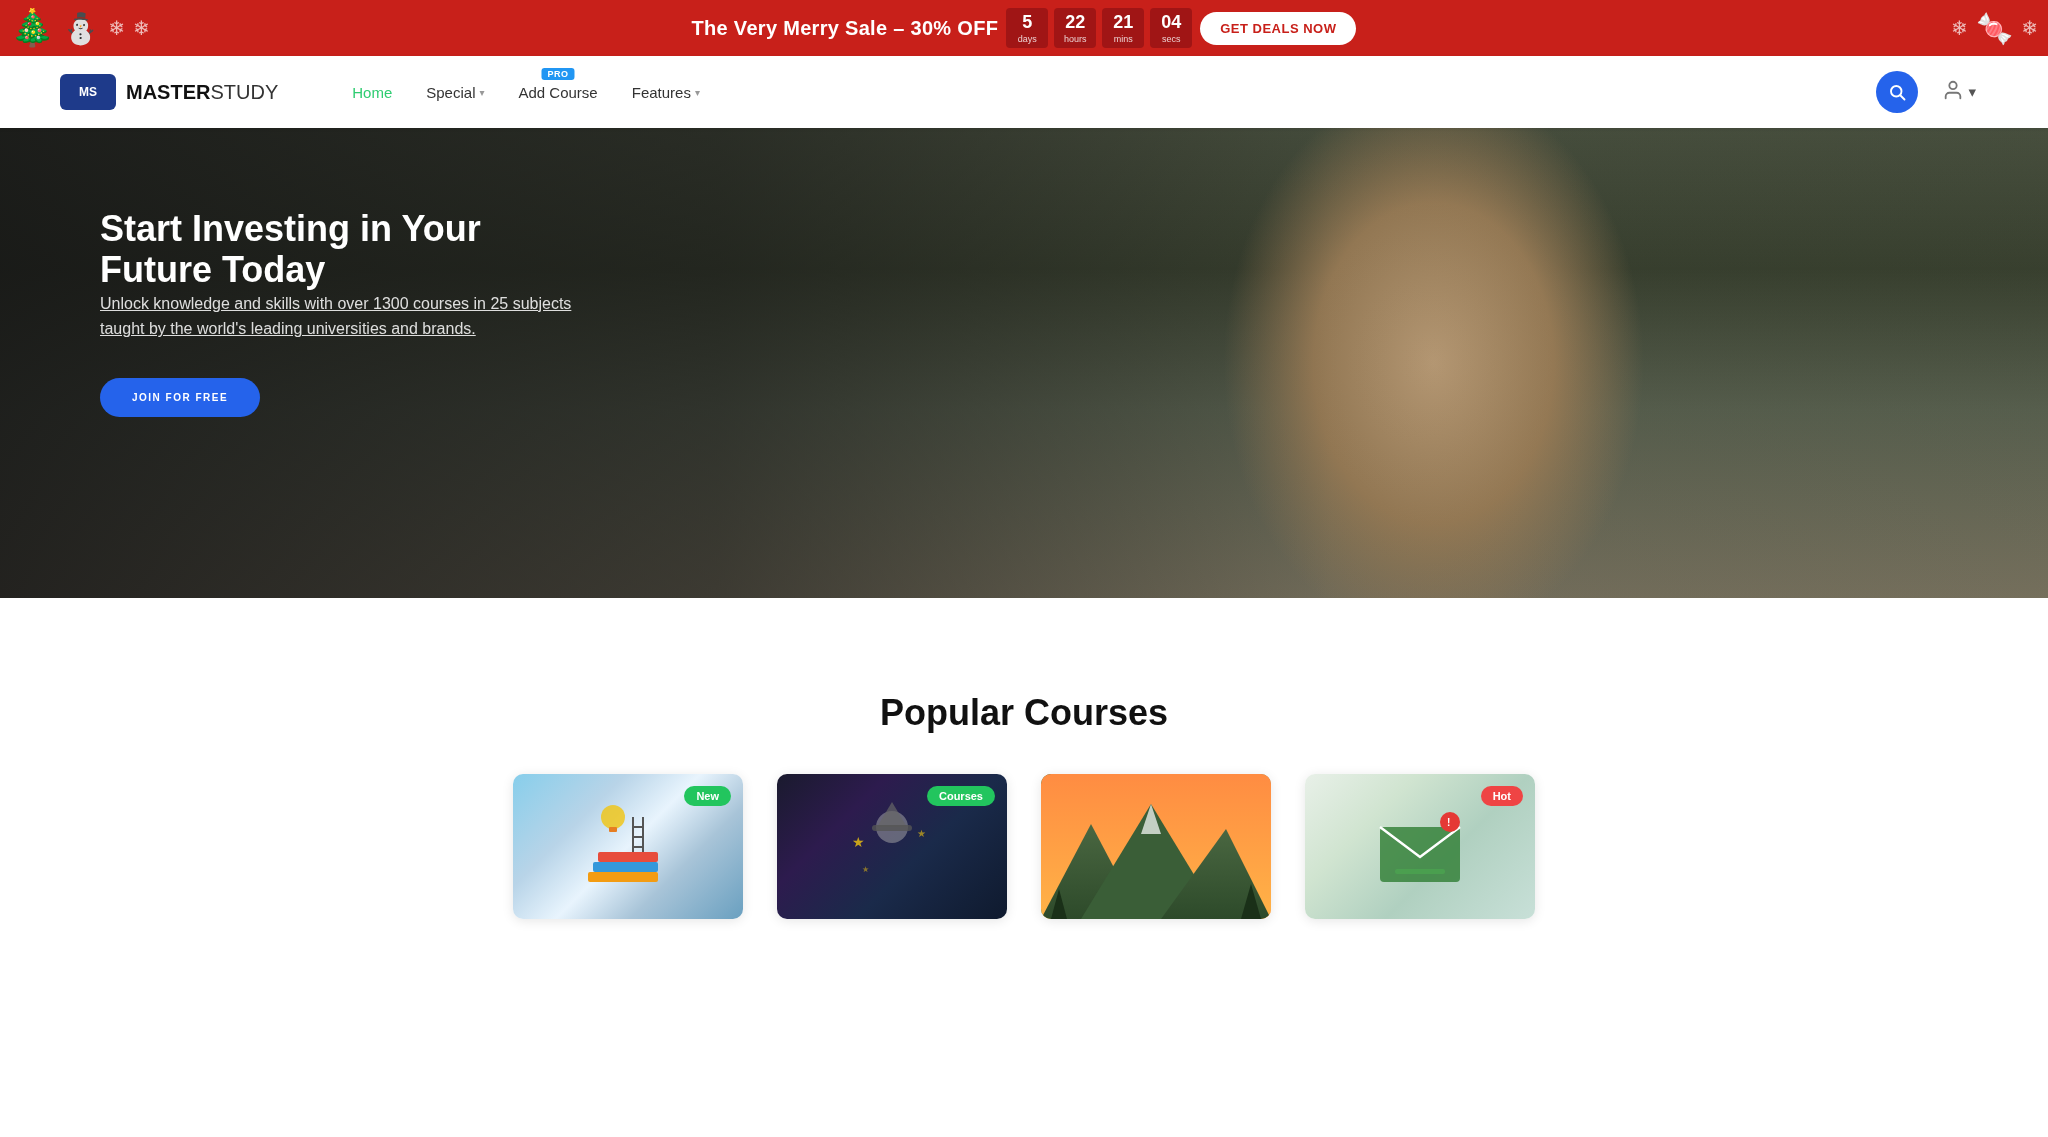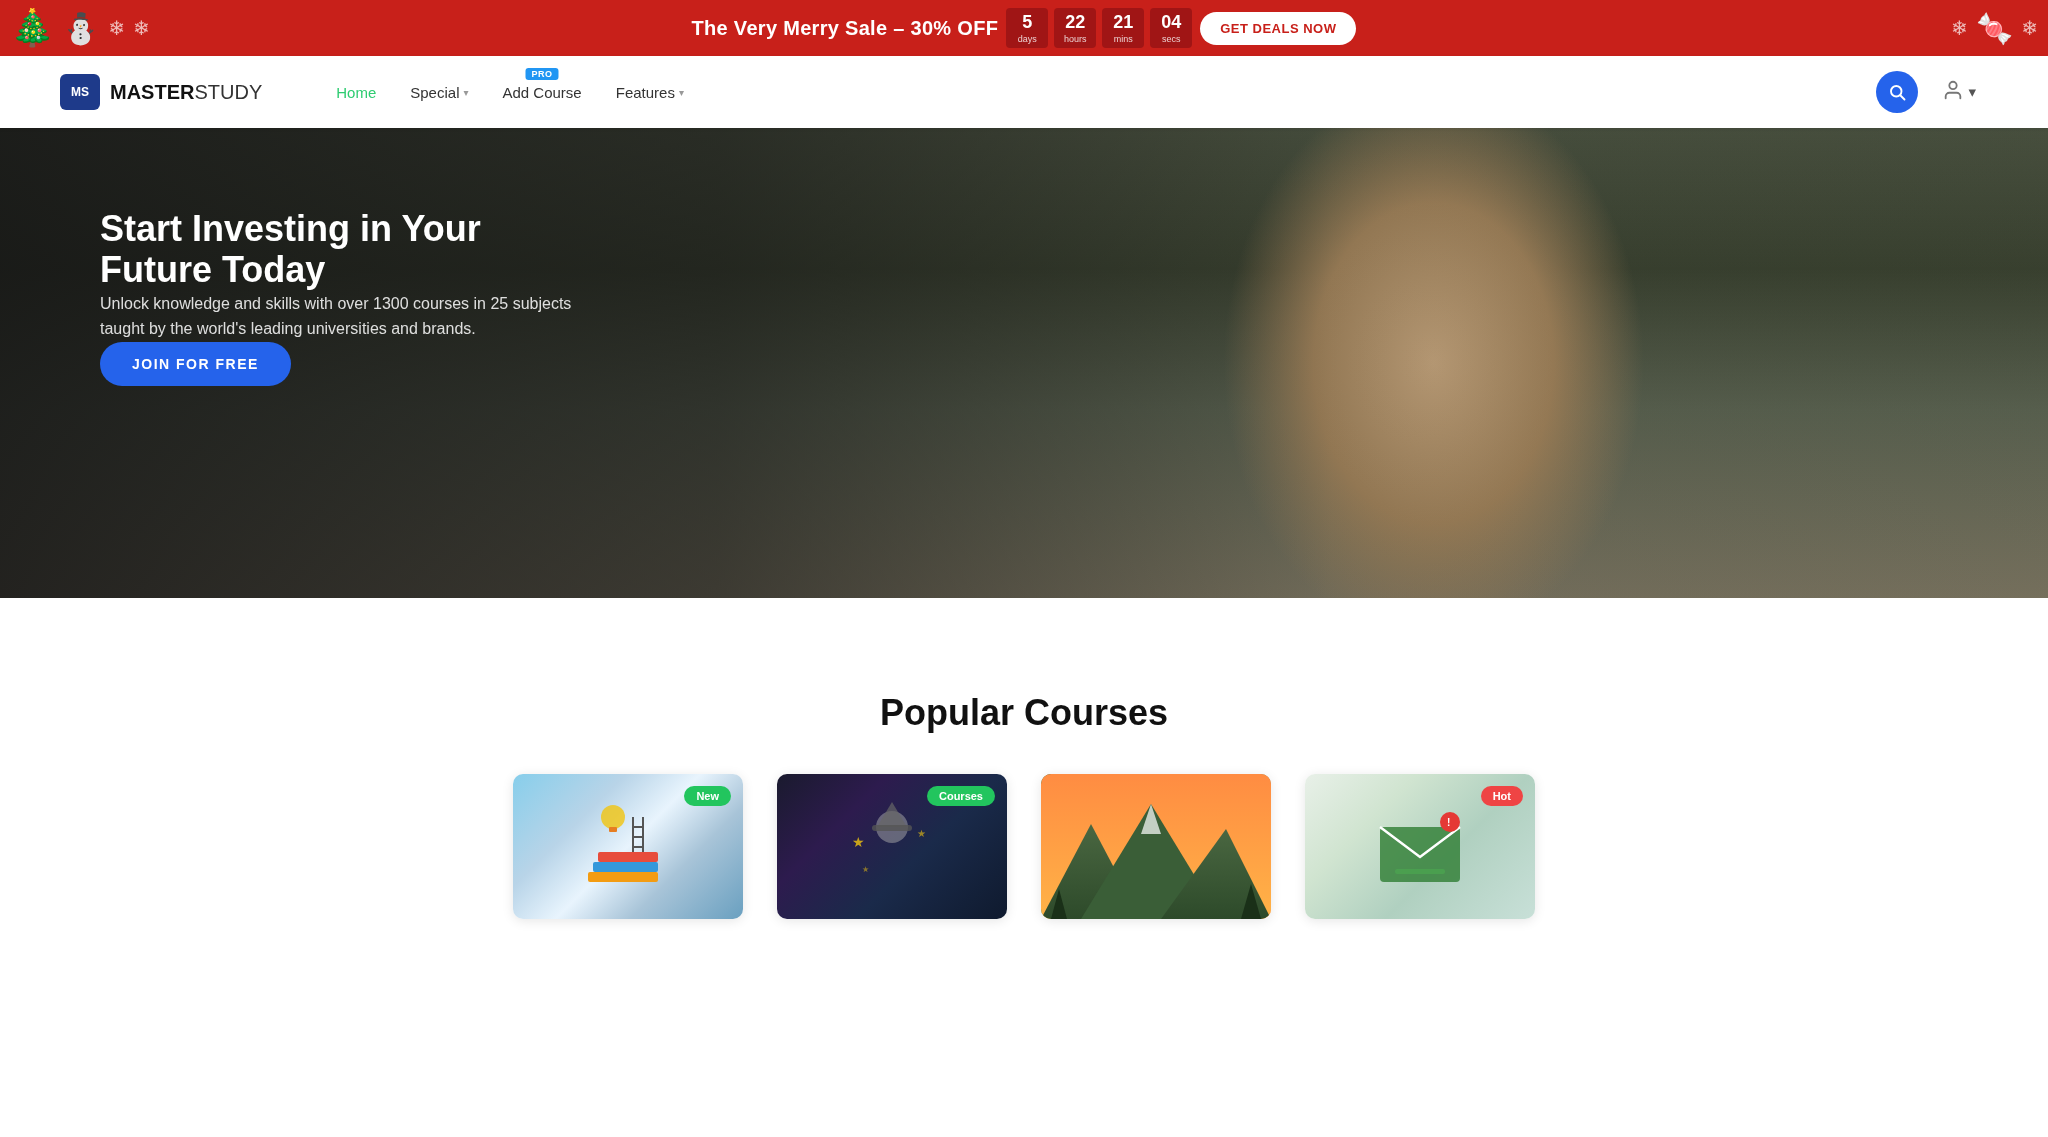--- a/index.html
+++ b/index.html
@@ -74,21 +74,21 @@
       background: #fff;
       box-shadow: 0 1px 4px rgba(0,0,0,0.08);
       position: relative;
       z-index: 100;
     }
     .logo {
       display: flex; align-items: center; gap: 10px; text-decoration: none;
       margin-right: 60px;
     }
     .logo-icon {
-      width: 40px; height: 36px; background: #1e3a8a;
+      width: 56px; height: 36px; background: #1e3a8a;
       border-radius: 6px; display: flex; align-items: center; justify-content: center;
       color: #fff; font-size: 12px; font-weight: 700;
     }
     .logo-text {
       font-size: 20px; font-weight: 400; color: #333;
     }
     .logo-text strong { font-weight: 800; color: #111; }
 
     .nav-links {
       display: flex; align-items: center; gap: 6px; flex: 1;
@@ -172,29 +172,31 @@
     .hero-title {
       font-size: 36px;
       font-weight: 700;
       color: #fff;
       line-height: 1.15;
     }
     .hero-subtitle {
       font-size: 16px;
       color: rgba(255,255,255,0.85);
       line-height: 1.6;
+      margin-bottom: 36px;
       max-width: 520px;
+      text-decoration: underline;
     }
     .hero-btn {
       background: #2563eb;
       color: #fff;
       border: none;
       border-radius: 28px;
       padding: 14px 32px;
-      font-size: 14px;
+      font-size: 10px;
       font-weight: 700;
       letter-spacing: 1.5px;
       cursor: pointer;
       text-transform: uppercase;
     }
 
     
     .popular-courses {
       padding: 60px 60px 40px;
       background: #fff;

